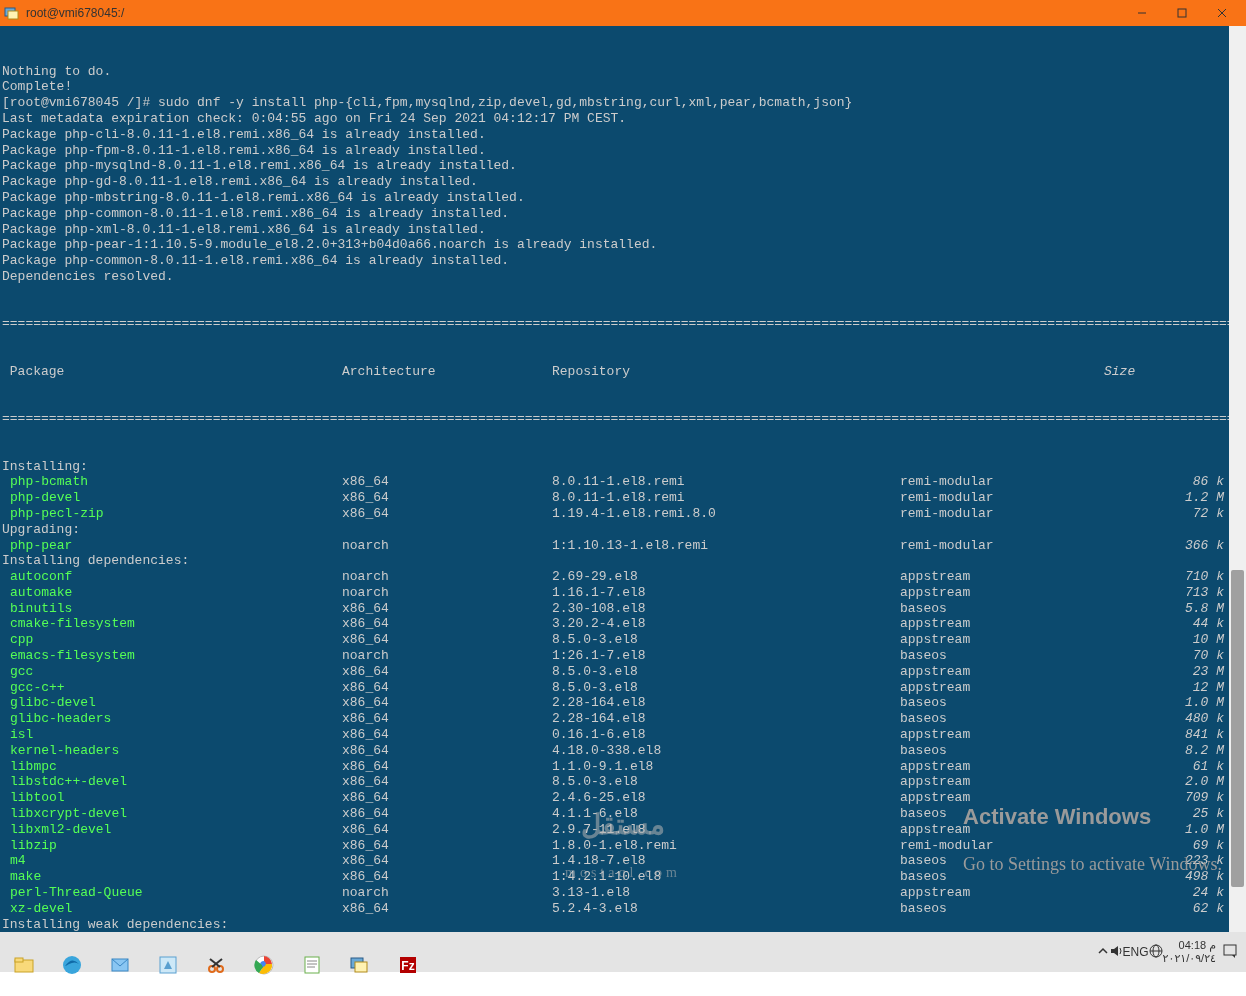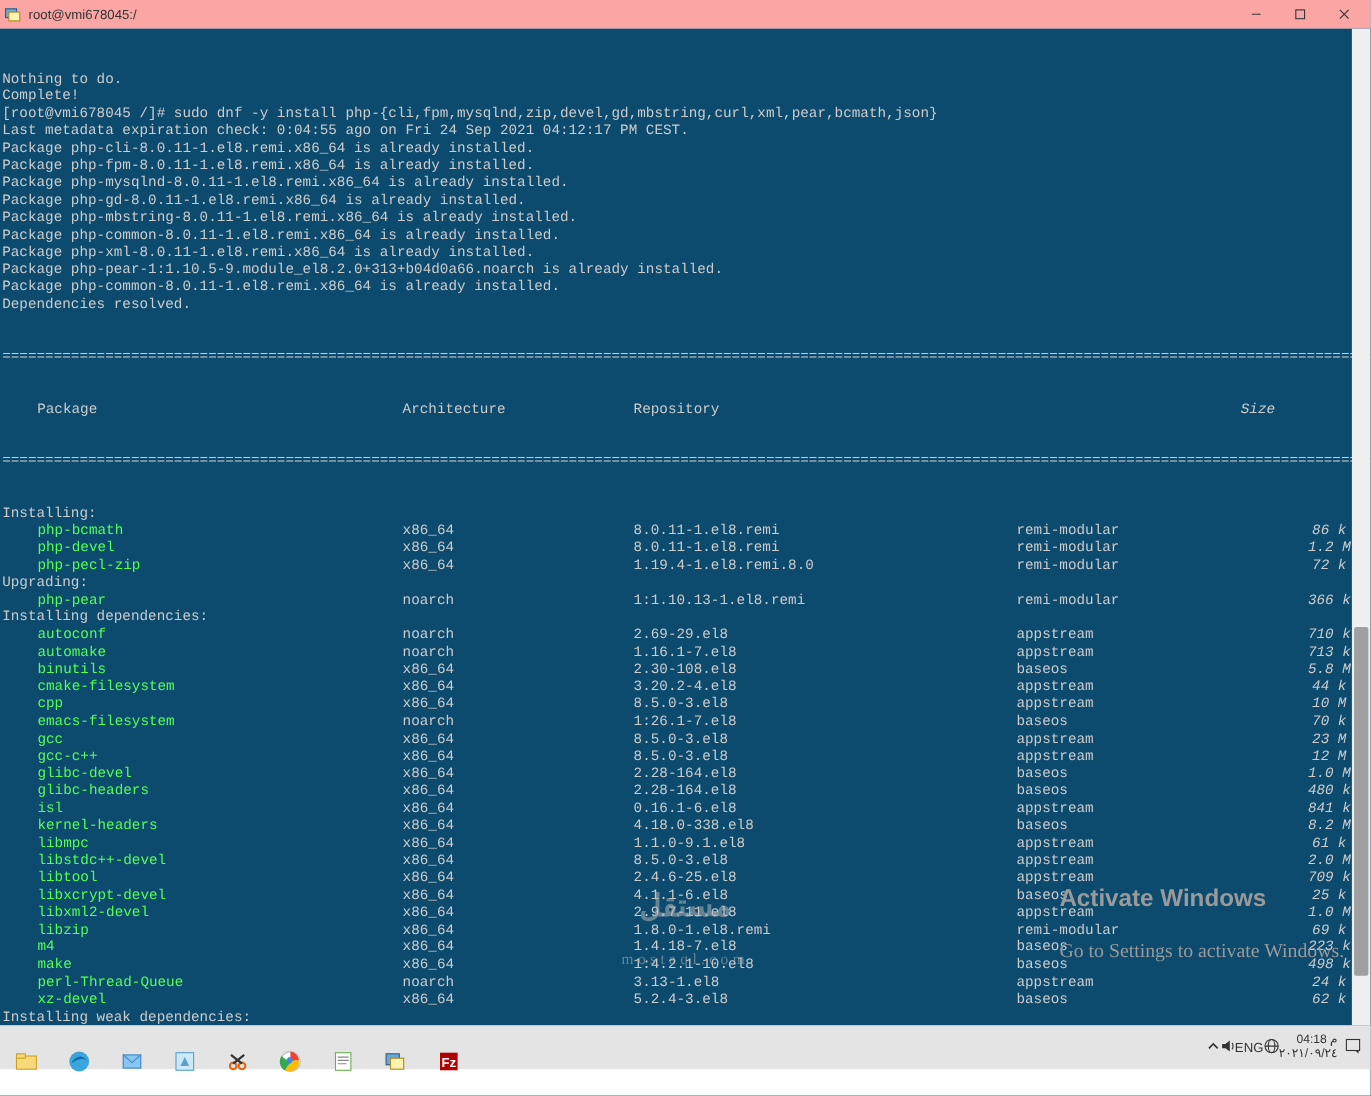--- a/index.html
+++ b/index.html
@@ -7,21 +7,21 @@
     width: 1246px;
     height: 996px;
     font-family: "Consolas", "Courier New", monospace;
     font-size: 13px;
     background: #fff;
     overflow: hidden;
     position: relative;
   }
   .titlebar {
     height: 26px;
-    background: #fca5a5;
+    background: #f97316;
     display: flex;
     align-items: center;
     padding: 0 4px;
     font-family: "Segoe UI", Arial, sans-serif;
     font-size: 12px;
     color: #333;
   }
   .titlebar .putty-icon {
     width: 16px; height: 16px; margin-right: 6px;
     display:inline-flex; align-items:center; justify-content:center;
@@ -54,21 +54,20 @@
     top: 60%; height: 35%;
     background: #a0a0a0;
     border-radius: 2px;
   }
   .row { display: block; }
   .w { color: #ccc; }
   .sep { color: #ccc; }
   .pkgrow {
     display: grid;
     grid-template-columns: 340px 210px 348px 265px 1fr;
-    margin-left: 24px;
   }
   .pkgrow .pkg { color: #55ff55; padding-left: 8px; }
   .pkgrow .size { text-align: right; padding-right: 22px; font-style: italic; }
   .activate {
     position: absolute;
     right: 24px;
     bottom: 28px;
     color: #9a9a9a;
     font-family: "Segoe UI", Arial, sans-serif;
     text-align: left;

